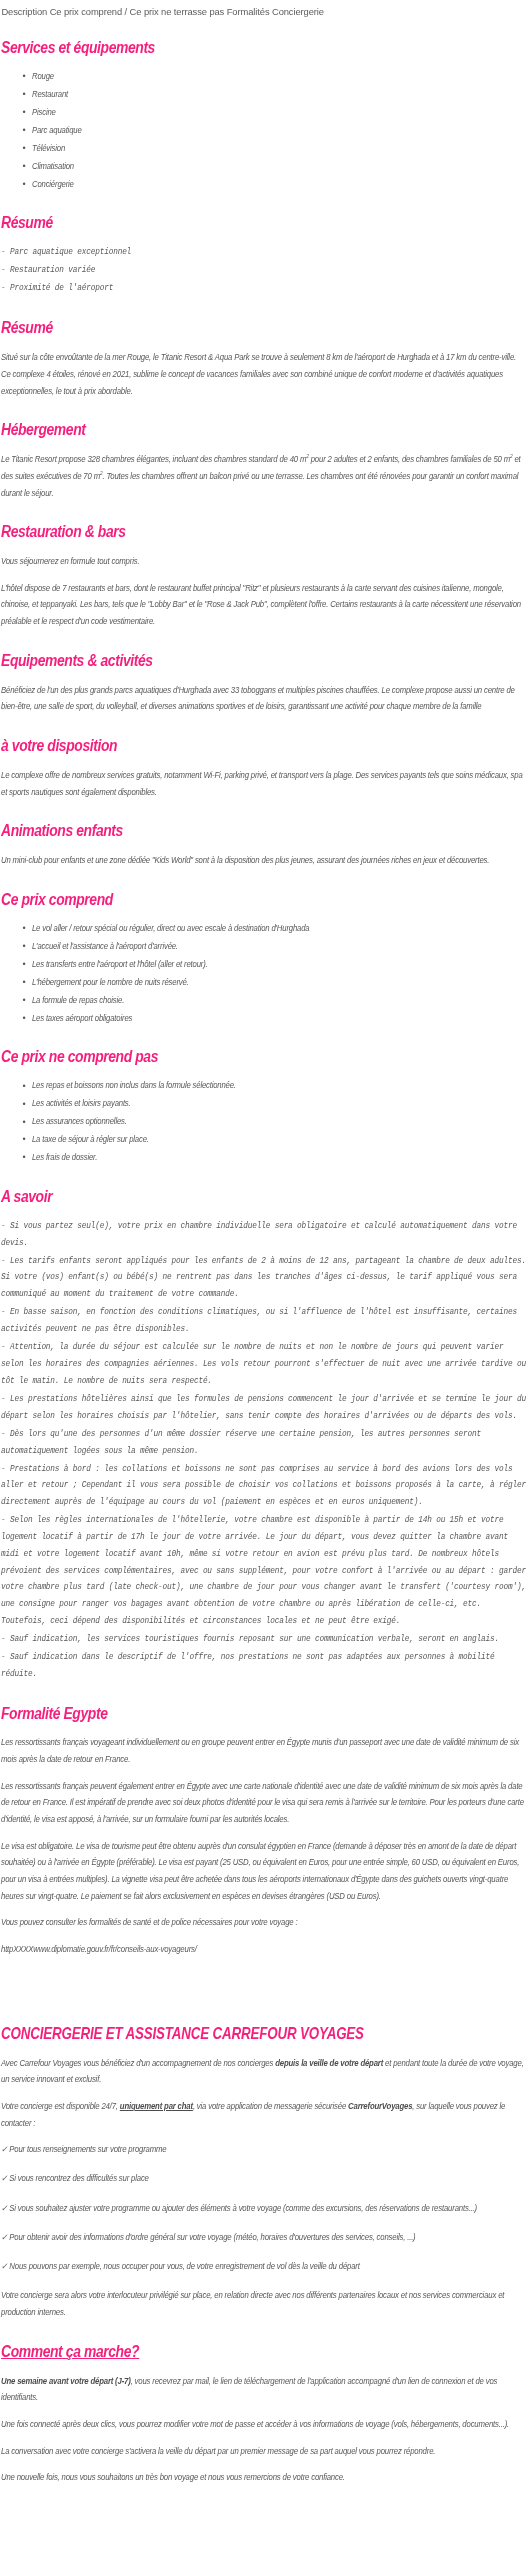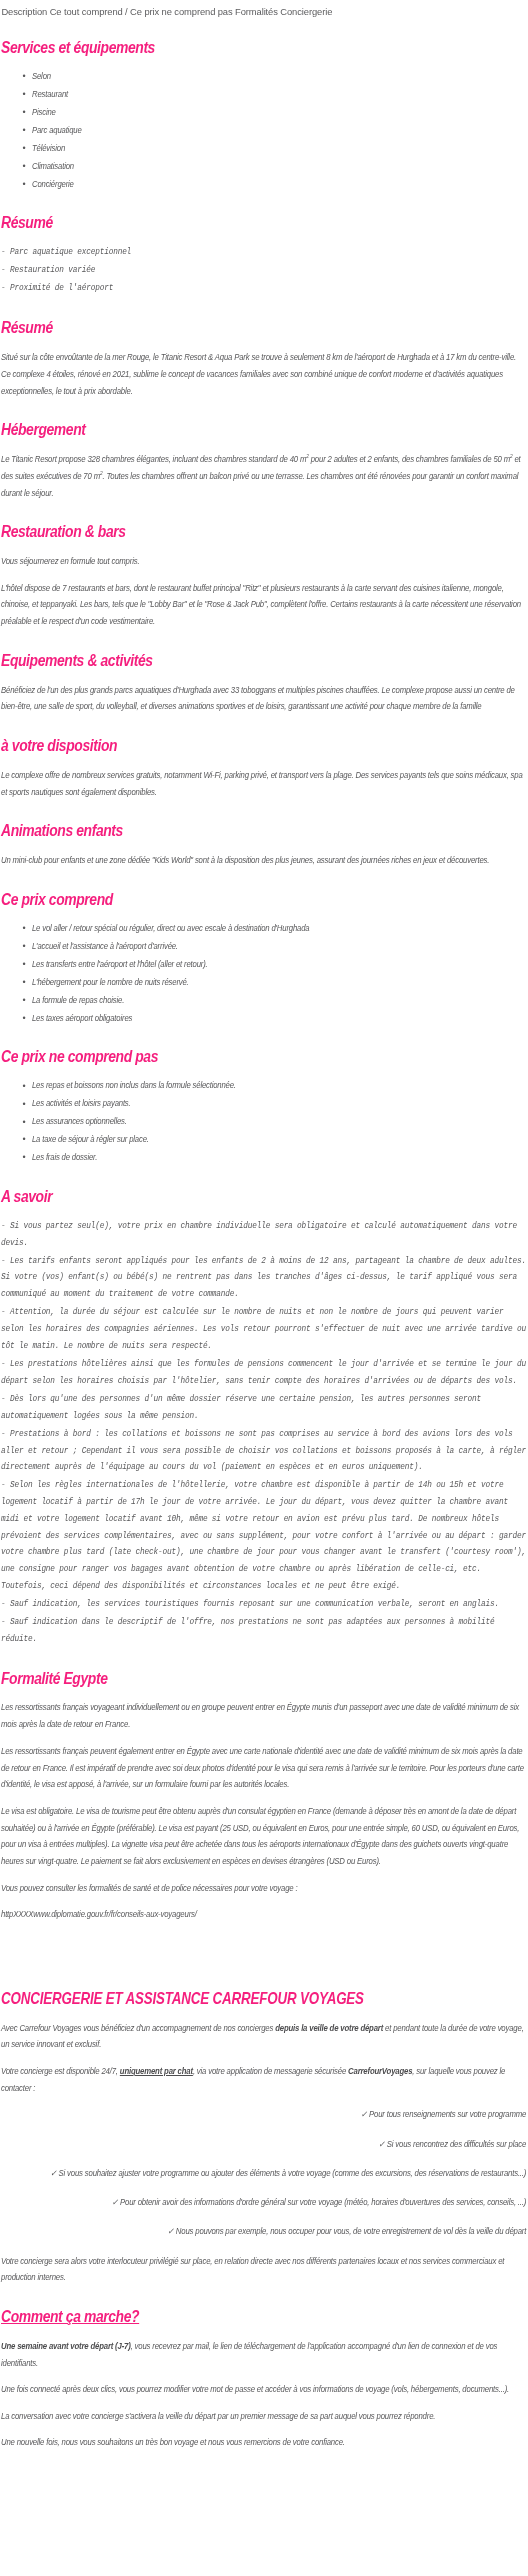--- a/index.html
+++ b/index.html
@@ -110,45 +110,44 @@
     transform: scaleX(0.905);
     transform-origin: left top;
     width: 110.5%;
   }
 
   
   .check-list { margin: 0; }
   .check-list .line {
     margin: 0 0 12.5px 0;
     line-height: 1.95;
-    text-align: right;
   }
   .check-list .line span.cl-text {
     display: block;
     transform: scaleX(0.905);
     transform-origin: left top;
     width: 110.5%;
   }
 
   b, strong { font-weight: bold; color: #4d4d4f; }
   u.bold-under { font-weight: bold; text-decoration: underline; color: #4d4d4f; }
   sup { font-size: 0.62em; vertical-align: super; line-height: 0; }
 
   .spacer-lg { height: 36px; }
 </style>
 </head>
 <body>
 
 <div class="page">
 
-  <div class="breadcrumb">Description Ce tout comprend / Ce prix ne comprend pas Formalités Conciergerie</div>
+  <div class="breadcrumb">Description Ce prix comprend / Ce prix ne terrasse pas Formalités Conciergerie</div>
 
   <h2 class="section-title">Services et équipements</h2>
   <ul class="bullets">
-    <li><span class="li-text">Selon</span></li>
+    <li><span class="li-text">Rouge</span></li>
     <li><span class="li-text">Restaurant</span></li>
     <li><span class="li-text">Piscine</span></li>
     <li><span class="li-text">Parc aquatique</span></li>
     <li><span class="li-text">Télévision</span></li>
     <li><span class="li-text">Climatisation</span></li>
     <li><span class="li-text">Conciérgerie</span></li>
   </ul>
 
   <h2 class="section-title">Résumé</h2>
   <div class="dash-list">
@@ -203,20 +202,23 @@
 
   <h2 class="section-title">A savoir</h2>
   <div class="dash-list">
     <div class="line">
         <span class="dl-text">- Si vous partez seul(e), votre prix en chambre individuelle sera obligatoire et calculé automatiquement dans votre devis.</span>
       </div>
     <div class="line">
         <span class="dl-text">- Les tarifs enfants seront appliqués pour les enfants de 2 à moins de 12 ans, partageant la chambre de deux adultes. Si votre (vos) enfant(s) ou bébé(s) ne rentrent pas dans les tranches d'âges ci-dessus, le tarif appliqué vous sera communiqué au moment du traitement de votre commande.</span>
       </div>
     <div class="line">
+        <span class="dl-text">- En basse saison, en fonction des conditions climatiques, ou si l'affluence de l'hôtel est insuffisante, certaines activités peuvent ne pas être disponibles.</span>
+      </div>
+    <div class="line">
         <span class="dl-text">- Attention, la durée du séjour est calculée sur le nombre de nuits et non le nombre de jours qui peuvent varier selon les horaires des compagnies aériennes. Les vols retour pourront s'effectuer de nuit avec une arrivée tardive ou tôt le matin. Le nombre de nuits sera respecté.</span>
       </div>
     <div class="line">
         <span class="dl-text">- Les prestations hôtelières ainsi que les formules de pensions commencent le jour d'arrivée et se termine le jour du départ selon les horaires choisis par l'hôtelier, sans tenir compte des horaires d'arrivées ou de départs des vols.</span>
       </div>
     <div class="line">
         <span class="dl-text">- Dès lors qu'une des personnes d'un même dossier réserve une certaine pension, les autres personnes seront automatiquement logées sous la même pension.</span>
       </div>
     <div class="line">
         <span class="dl-text">- Prestations à bord : les collations et boissons ne sont pas comprises au service à bord des avions lors des vols aller et retour ; Cependant il vous sera possible de choisir vos collations et boissons proposés à la carte, à régler directement auprès de l'équipage au cours du vol (paiement en espèces et en euros uniquement).</span>

